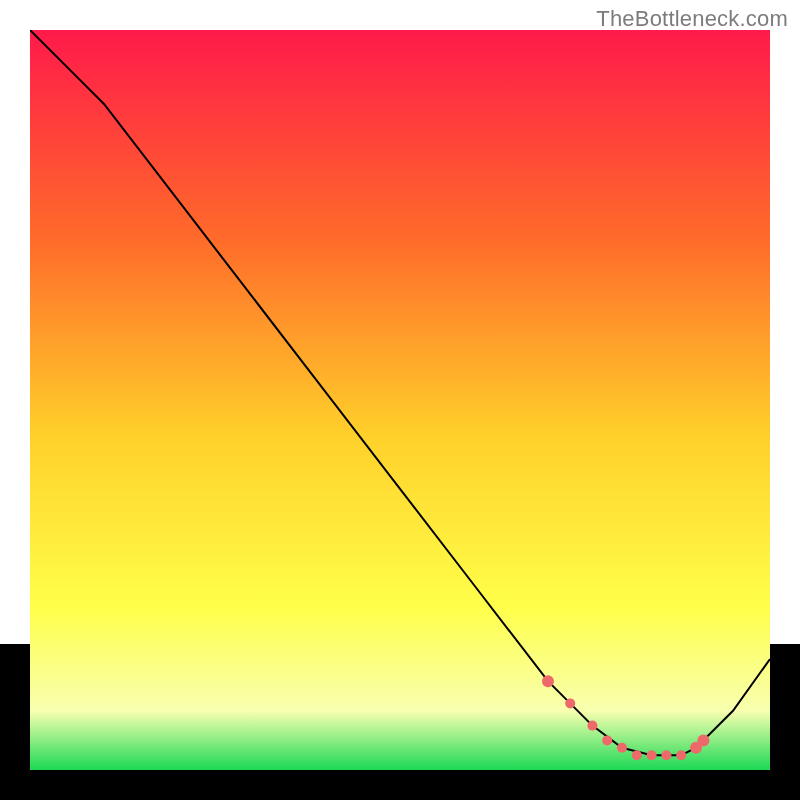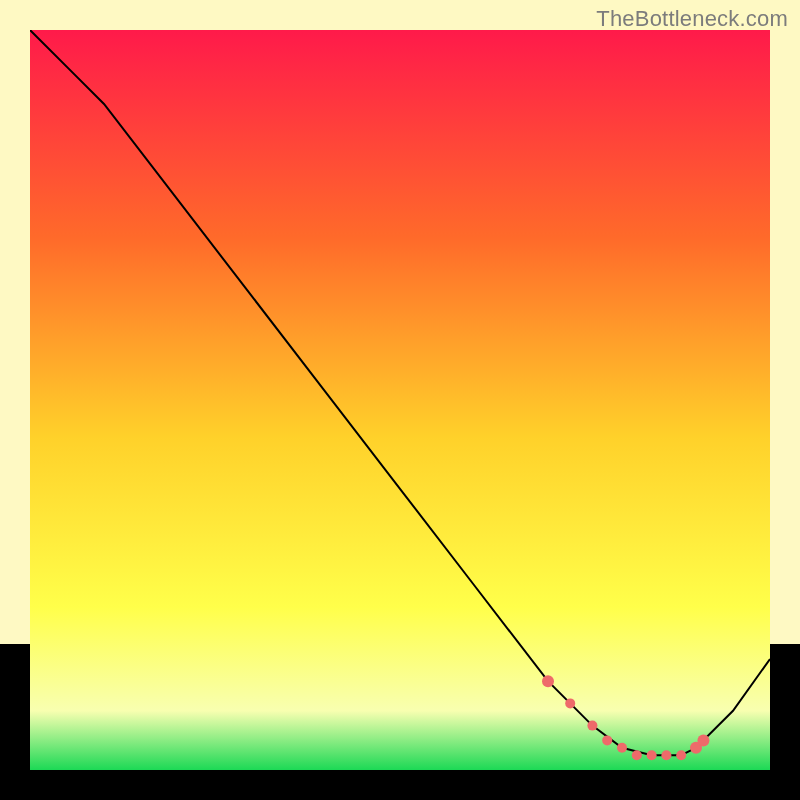--- a/index.html
+++ b/index.html
@@ -8,21 +8,21 @@
     width: 800px;
     height: 800px;
     background: #000;
     font-family: Arial, Helvetica, sans-serif;
     overflow: hidden;
   }
   .frame {
     position: relative;
     width: 800px;
     height: 644px;
-    background: #fef9c3;
+    background: #ffffff;
   }
   .watermark {
     position: absolute;
     top: 6px;
     right: 12px;
     color: #7c7c7c;
     font-size: 22px;
     font-weight: 500;
     letter-spacing: 0.2px;
     user-select: none;

